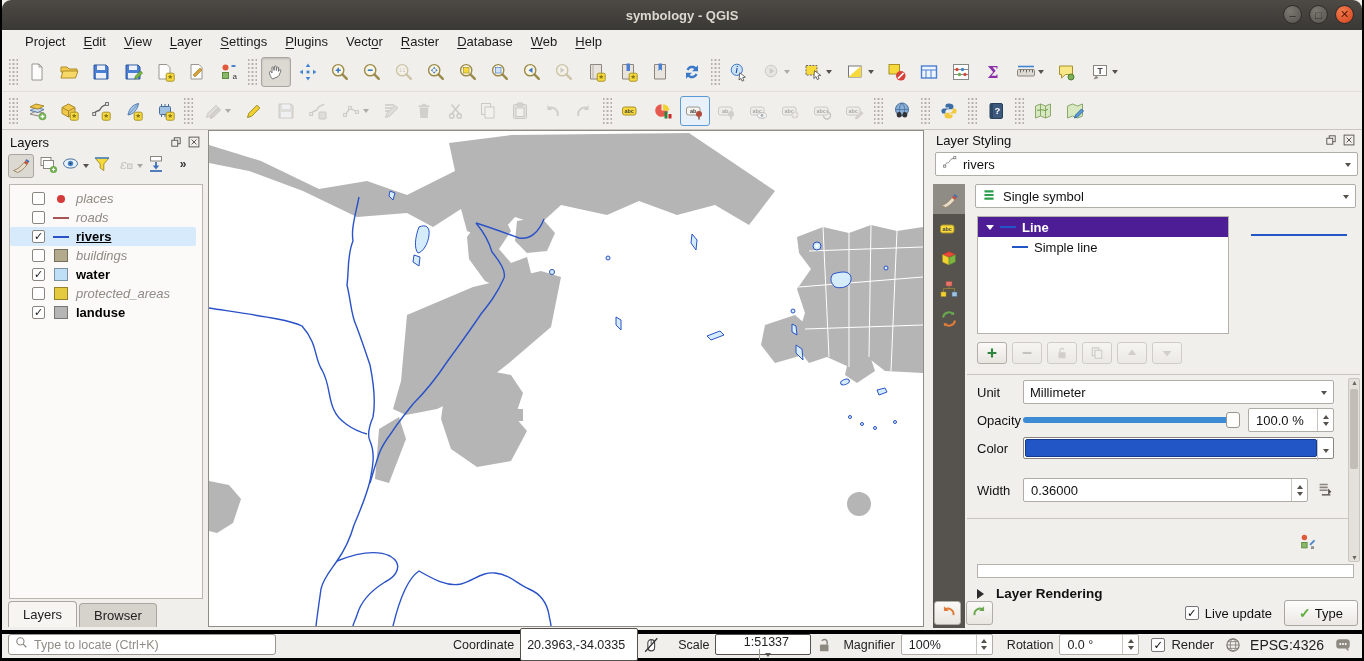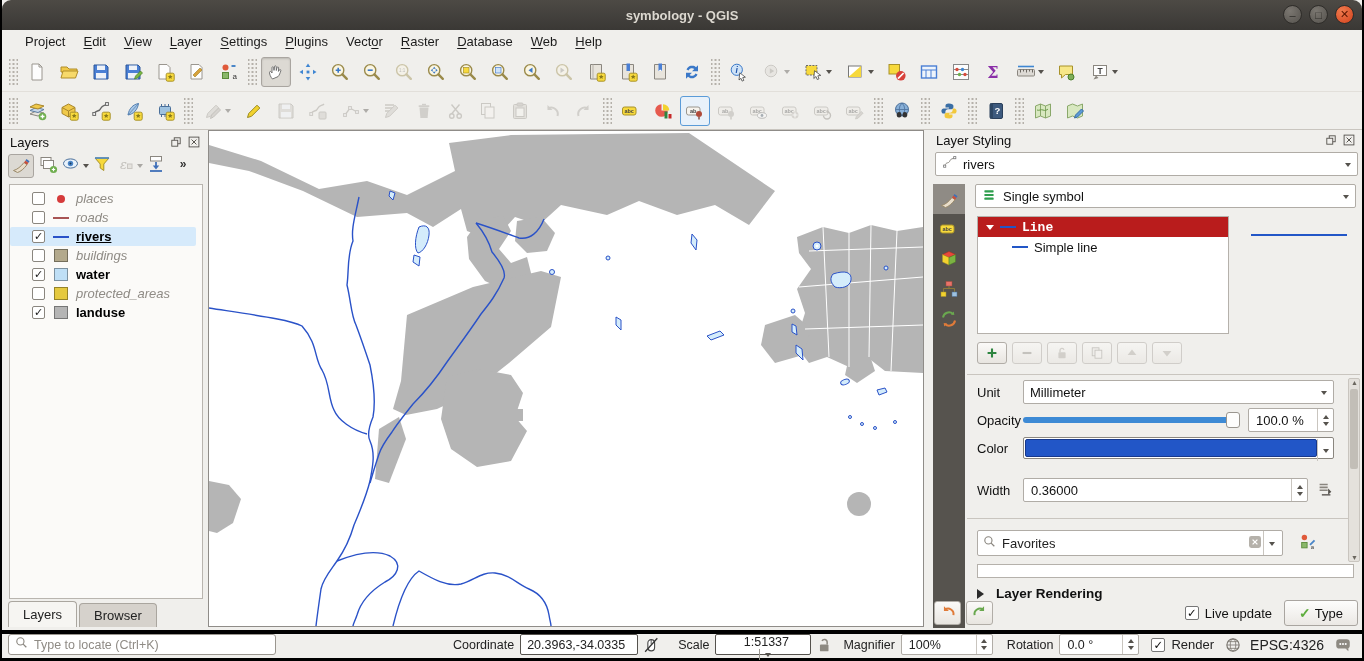--- a/index.html
+++ b/index.html
@@ -74,21 +74,21 @@
 #ls-combo .val{flex:1;margin-left:5px;}
 #ls-strip{position:absolute;left:3px;top:54px;width:32px;bottom:2px;background:#56534e;}
 .strip-tab{width:32px;height:30px;display:flex;align-items:center;justify-content:center;}
 .strip-tab.act{background:#8f8b85;}
 #ls-content{position:absolute;left:35px;top:54px;right:0;bottom:0;}
 .combo{background:#fff;border:1px solid #b0aca6;border-radius:2px;display:flex;align-items:center;padding:0 6px;height:24px;}
 .combo .val{flex:1;margin-left:5px;white-space:nowrap;}
 #renderer-combo{position:absolute;left:10px;right:6px;top:0;justify-content:flex-end;}
 #symtree{position:absolute;left:12px;top:32px;width:252px;height:118px;background:#fff;border:1px solid #b5b1ab;}
 .tree-row{height:20px;display:flex;align-items:center;font-size:13px;}
-.tree-row.sel{background:#b91c1c;color:#fff;font-weight:bold;font-family:Liberation Mono, monospace;}
+.tree-row.sel{background:#4c1d95;color:#fff;font-weight:bold;}
 .tree-caret{width:0;height:0;border:4px solid transparent;border-top:5px solid #fff;margin:4px 6px 0 8px;}
 .tree-line{width:16px;height:2px;background:var(--symcolor);margin-right:6px;}
 .tree-row.child{padding-left:34px;}
 .tree-row.child .tree-line{background:var(--symcolor);}
 #preview-line{position:absolute;left:286px;width:96px;top:50px;height:2px;background:var(--symcolor);}
 #treebtns{position:absolute;left:12px;top:158px;display:flex;gap:5px;}
 .sq-btn{width:30px;height:22px;background:linear-gradient(#fbfaf8,#e8e5e0);border:1px solid #b1ada7;
   border-radius:3px;display:flex;align-items:center;justify-content:center;}
 .sq-btn.dis{opacity:.5;}
 .hdiv{position:absolute;left:2px;right:2px;height:1px;background:#c9c5bf;}
@@ -125,21 +125,21 @@
   border-radius:2px;}
 #ls-scroll .thumb{position:absolute;left:1px;right:1px;top:10px;height:80px;background:#c2beb7;border-radius:2px;}
 #ls-scroll .sa{position:absolute;left:2px;font-size:7px;color:#6b675f;}
 
 #statusbar{position:absolute;left:0;right:0;top:630px;height:25px;background:#f0efec;border-top:4px solid #000000;
   display:flex;align-items:center;font-size:12.5px;color:#222;padding:0 6px;}
 #locator{width:268px;height:21px;background:#fff;border:1px solid #9a968f;border-radius:3px;
   display:flex;align-items:center;padding:0 5px;color:#8f8b85;}
 #locator .ph{margin-left:4px;}
 .sb-label{margin:0 6px 0 14px;}
-.sb-input{height:21px;background:#fff;border:1px solid #55524d;border-radius:2px;display:flex;align-items:center;
+.sb-input{height:33px;background:#fff;border:1px solid #55524d;border-radius:2px;display:flex;align-items:center;
   padding:0 6px;}
 .sb-combo{height:21px;background:#fff;border:1px solid #55524d;border-radius:2px;display:flex;align-items:center;padding-left:6px;flex-direction:column;}
 .sic{display:flex;align-items:center;justify-content:center;margin:0 4px;}
 #crs-label{font-size:14px;margin-left:4px;}
 .spacer{flex:1;}
 </style>
 </head>
 <body>
 
 <div id="window">
@@ -1090,34 +1090,20 @@
         </div>
         <span style="margin-left:8px"><svg width="18" height="18" viewBox="0 0 20 20">
               <path d="M4 5h9M4 8.2h9M4 11.4h9" stroke="#8a867f" stroke-width="1.7"></path>
               <path d="M13.5 9.5l3.5 3.5-3.5 3.5z" fill="#55524d"></path>
               <path d="M16 16.5H6.5" stroke="#55524d" stroke-width="1.5"></path>
             </svg></span>
       </div>
       <div class="hdiv" style="top:334px"></div>
 
       <div style="position:absolute;left:0;right:0;top:346px;height:26px">
-        <div id="searchbox">
-          <span><svg width="16" height="16" viewBox="0 0 20 20">
-                <circle cx="8" cy="8" r="4.5" fill="none" stroke="#8a867f" stroke-width="1.4"></circle>
-                <path d="M11.4 11.4l4 4" stroke="#8a867f" stroke-width="1.6"></path>
-              </svg></span>
-          <span class="val">Favorites</span>
-          <span><svg width="16" height="16" viewBox="0 0 20 20">
-                <rect x="2.5" y="2.5" width="15" height="15" rx="3" fill="#b5b1aa"></rect>
-                <path d="M7 7l6 6M13 7l-6 6" stroke="#fff" stroke-width="1.6"></path>
-              </svg></span>
-          <span class="dd-cell" style="height:24px">
-              <span class="dda"></span>
-            </span>
-        </div>
         <span style="position:absolute;left:334px;top:3px"><svg width="18" height="18" viewBox="0 0 20 20">
               <circle cx="6" cy="5" r="3" fill="#e05a3a"></circle>
               <rect x="3" y="10.5" width="6" height="6" fill="#8ab86a" stroke="#5a8a3a"></rect>
               <path d="M11.5 12.5l5-5 1.5 1.5-5 5z" fill="#4a86c8"></path>
               <text x="13" y="17.5" font-size="6.5" fill="#333">a</text>
             </svg></span>
       </div>
       <div id="stylelist" style="top:380px"></div>
       <div id="layer-rendering" style="top:402px">
         <span id="lr-caret"></span>

